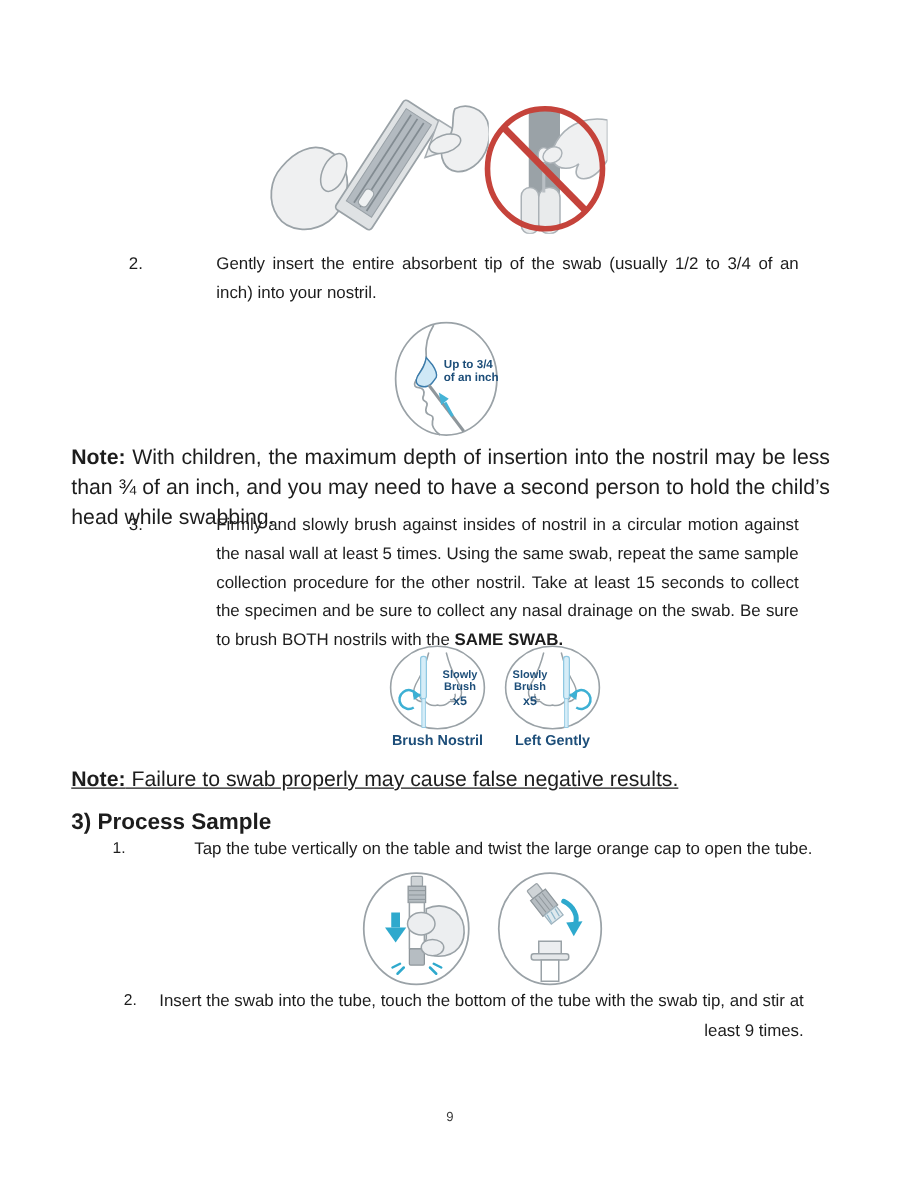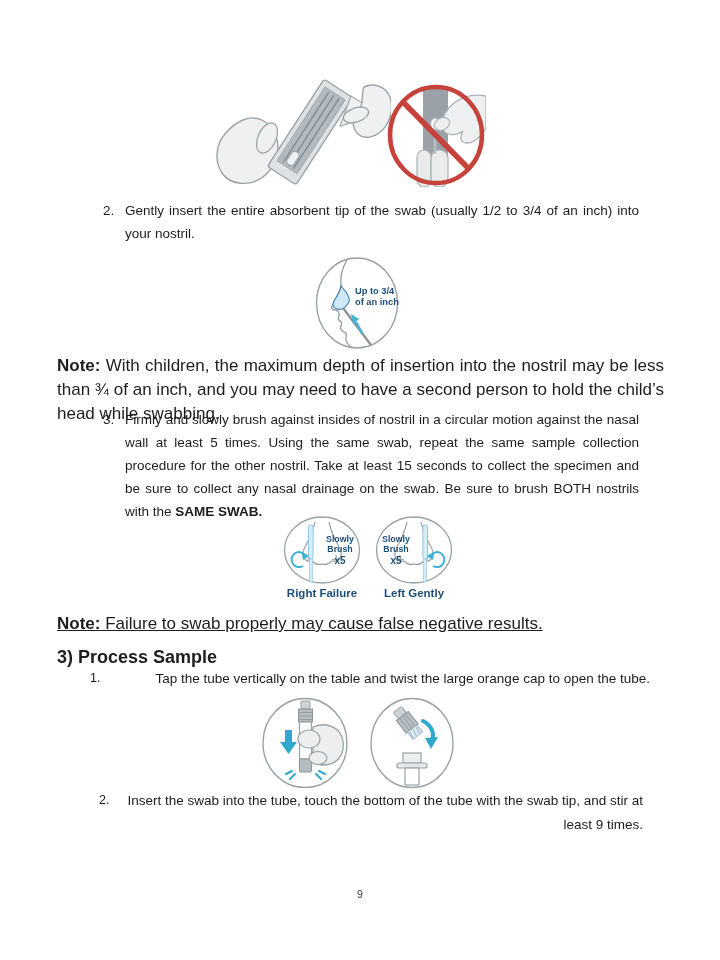--- a/index.html
+++ b/index.html
@@ -5,28 +5,28 @@
   * { margin:0; padding:0; box-sizing:border-box; }
   html,body { background:#ffffff; }
   body {
     width:720px; height:960px; position:relative; overflow:hidden;
     font-family:"Liberation Sans", sans-serif; color:#1d1d1d;
   }
   .abs { position:absolute; }
   .t { font-size:13.5px; line-height:23px; text-align:justify; }
   .step { display:flex; }
   .step .num { flex:none; width:22px; font-size:13.5px; line-height:23px; }
-  .step .body { flex:1; }
+  .step .body { flex:1;margin-left:48px; }
   .bold { font-weight:bold; }
   .note { font-size:17px; line-height:24px; text-align:justify; }
   .section-heading { font-size:18px; font-weight:bold; }
   .pstep { display:flex; }
   .pstep .pnum { flex:none; width:14px; font-size:12.5px; line-height:22px; }
   .pstep .pbody { flex:1; font-size:13.5px; line-height:24px;text-align:right; }
-  .fig-pair { display:flex; gap:12px; }
+  .fig-pair { display:flex; gap:12px;margin-left:28px; }
   .fig-col { display:flex; flex-direction:column; align-items:center; }
   .fig-caption { font-size:11.5px; font-weight:bold; color:#1d4e79; margin-top:2px; white-space:nowrap; }
   .page-number { width:720px; text-align:center; font-size:10.5px; color:#3a3a3a; }
   svg { display:block; }
   svg text { font-family:"Liberation Sans", sans-serif; }
 </style>
 </head>
 <body>
 
 <svg class="abs" style="left:213px; top:78px;" width="178" height="114" viewBox="0 0 178 114">
@@ -116,21 +116,21 @@
         <rect x="27.5" y="43" width="2.8" height="23" fill="#d6edf8" stroke="#8fc8e2" stroke-width="0.7"></rect>
       </g>
       <g>
         <path d="M 21,50 A 7.5 7.5 0 1 1 23,39" fill="none" stroke="#3db0d4" stroke-width="2"></path>
         <polygon points="20,36 27,40 21,44" fill="#3db0d4"></polygon>
       </g>
       <text x="58" y="26" font-size="8.8" font-weight="600" fill="#1d4e79" text-anchor="middle">Slowly</text>
       <text x="58" y="36" font-size="8.8" font-weight="600" fill="#1d4e79" text-anchor="middle">Brush</text>
       <text x="58" y="48" font-size="10" font-weight="bold" fill="#1d4e79" text-anchor="middle">x5</text>
     </svg>
-    <div class="fig-caption">Right Failure</div>
+    <div class="fig-caption">Brush Nostril</div>
   </div>
   <div class="fig-col">
     <svg width="80" height="69" viewBox="0 0 80 69">
       <ellipse cx="40" cy="34" rx="37.5" ry="33" fill="#ffffff" stroke="#9aa2a7" stroke-width="1.3"></ellipse>
       <g fill="none" stroke="#9aa2a7" stroke-width="1.2">
         <path d="M 33,6 C 31,14 29,20 25,27 C 22,32 20,36 21,40 C 22,44 26,46 30,45"></path>
         <path d="M 47,6 C 49,14 51,20 55,27 C 58,32 60,36 59,40 C 58,44 54,46 50,45"></path>
         <path d="M 30,45 C 33,48 37,49 40,48 C 43,49 47,48 50,45"></path>
         <path d="M 26,39 C 25,42 27,44.5 30,43.5"></path>
         <path d="M 54,39 C 55,42 53,44.5 50,43.5"></path>

